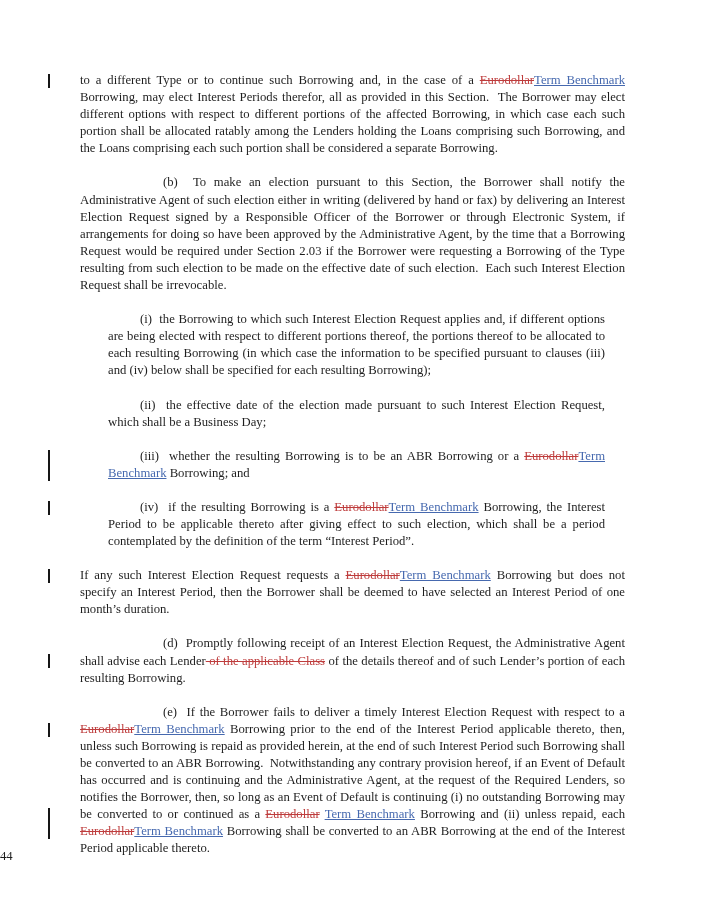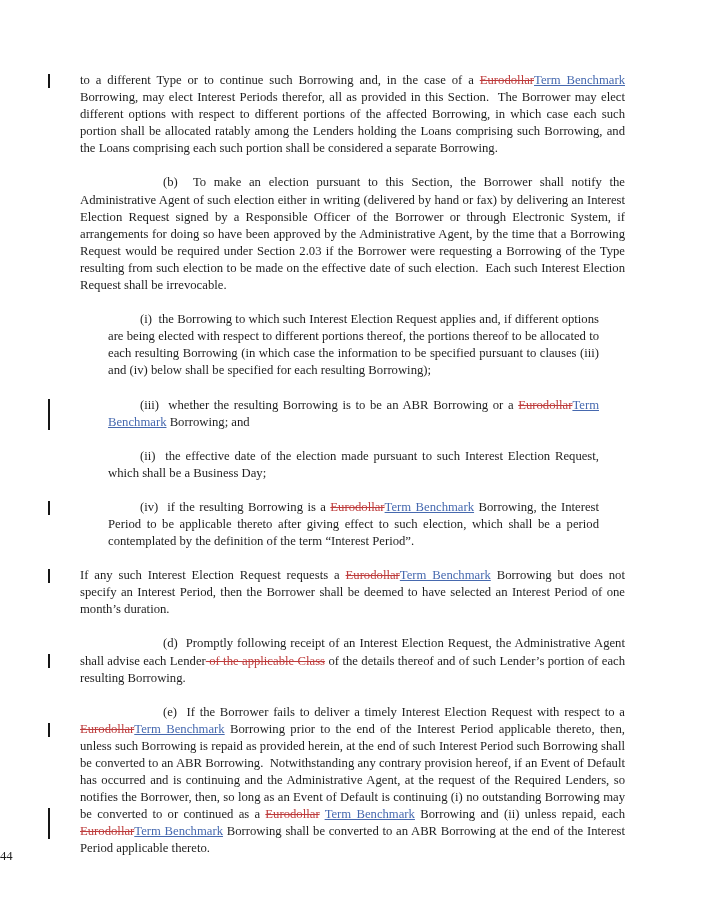--- a/index.html
+++ b/index.html
@@ -18,21 +18,21 @@
   }
   .para {
     position:relative;
     font-size:12.7px;
     line-height:17.1px;
     text-align:justify;
     margin:0 0 17px 0;
   }
   .para.body-indent { text-indent:83px; }
   .para.body-flush  { text-indent:0; }
-  .para.sub { margin-left:28px; margin-right:26px; text-indent:32px; }
+  .para.sub { margin-left:28px; margin-right:20px; text-indent:32px; }
   .t   { }
   .del { color:var(--del-red); text-decoration:line-through; }
   .ins { color:var(--ins-blue); text-decoration:underline; }
   .change-bar {
     position:absolute;
     width:2px;
     background:#161616;
   }
   .para.sub .change-bar { left:-60px; }
   .para.body-indent .change-bar, .para.body-flush .change-bar, .para.heading .change-bar { left:-32px; }
@@ -45,21 +45,21 @@
   }
 </style>
 </head>
 <body>
 
 <div class="page">
   <div class="content" id="doc-body">
       <div class="para body-flush"><span class="change-bar" style="top: 2px; height: 14px;"></span><span class="t">to a different Type or to continue such Borrowing and, in the case of a </span><span class="del">Eurodollar</span><span class="ins">Term Benchmark</span><span class="t"> Borrowing, may elect Interest Periods therefor, all as provided in this Section.&nbsp; The Borrower may elect different options with respect to different portions of the affected Borrowing, in which case each such portion shall be allocated ratably among the Lenders holding the Loans comprising such Borrowing, and the Loans comprising each such portion shall be considered a separate Borrowing.</span></div>
       <div class="para body-indent"><span class="t">(b)&nbsp; To make an election pursuant to this Section, the Borrower shall notify the Administrative Agent of such election either in writing (delivered by hand or fax) by delivering an Interest Election Request signed by a Responsible Officer of the Borrower or through Electronic System, if arrangements for doing so have been approved by the Administrative Agent, by the time that a Borrowing Request would be required under Section 2.03 if the Borrower were requesting a Borrowing of the Type resulting from such election to be made on the effective date of such election.&nbsp; Each such Interest Election Request shall be irrevocable.</span></div>
       <div class="para sub"><span class="t">(i)&nbsp; the Borrowing to which such Interest Election Request applies and, if different options are being elected with respect to different portions thereof, the portions thereof to be allocated to each resulting Borrowing (in which case the information to be specified pursuant to clauses (iii) and (iv) below shall be specified for each resulting Borrowing);</span></div>
+      <div class="para sub"><span class="t">(ii)&nbsp; the effective date of the election made pursuant to such Interest Election Request, which shall be a Business Day;</span></div>
       <div class="para sub"><span class="change-bar" style="top: 2px; height: 31px;"></span><span class="t">(iii)&nbsp; whether the resulting Borrowing is to be an ABR Borrowing or a </span><span class="del">Eurodollar</span><span class="ins">Term Benchmark</span><span class="t"> Borrowing; and</span></div>
-      <div class="para sub"><span class="t">(ii)&nbsp; the effective date of the election made pursuant to such Interest Election Request, which shall be a Business Day;</span></div>
       <div class="para sub"><span class="change-bar" style="top: 2px; height: 14px;"></span><span class="t">(iv)&nbsp; if the resulting Borrowing is a </span><span class="del">Eurodollar</span><span class="ins">Term Benchmark</span><span class="t"> Borrowing, the Interest Period to be applicable thereto after giving effect to such election, which shall be a period contemplated by the definition of the term “Interest Period”.</span></div>
       <div class="para body-flush"><span class="change-bar" style="top: 2px; height: 14px;"></span><span class="t">If any such Interest Election Request requests a </span><span class="del">Eurodollar</span><span class="ins">Term Benchmark</span><span class="t"> Borrowing but does not specify an Interest Period, then the Borrower shall be deemed to have selected an Interest Period of one month’s duration.</span></div>
       <div class="para body-indent"><span class="change-bar" style="top: 19px; height: 14px;"></span><span class="t">(d)&nbsp; Promptly following receipt of an Interest Election Request, the Administrative Agent shall advise each Lender</span><span class="del">&nbsp;of the applicable Class</span><span class="t"> of the details thereof and of such Lender’s portion of each resulting Borrowing.</span></div>
       <div class="para body-indent"><span class="change-bar" style="top: 19px; height: 14px;"></span><span class="change-bar" style="top: 104px; height: 31px;"></span><span class="t">(e)&nbsp; If the Borrower fails to deliver a timely Interest Election Request with respect to a </span><span class="del">Eurodollar</span><span class="ins">Term Benchmark</span><span class="t"> Borrowing prior to the end of the Interest Period applicable thereto, then, unless such Borrowing is repaid as provided herein, at the end of such Interest Period such Borrowing shall be converted to an ABR Borrowing.&nbsp; Notwithstanding any contrary provision hereof, if an Event of Default has occurred and is continuing and the Administrative Agent, at the request of the Required Lenders, so notifies the Borrower, then, so long as an Event of Default is continuing (i) no outstanding Borrowing may be converted to or continued as a </span><span class="del">Eurodollar</span><span class="t"> </span><span class="ins">Term Benchmark</span><span class="t"> Borrowing and (ii) unless repaid, each </span><span class="del">Eurodollar</span><span class="ins">Term Benchmark</span><span class="t"> Borrowing shall be converted to an ABR Borrowing at the end of the Interest Period applicable thereto.</span></div>
     </div>
   <div class="page-number">44</div>
 </div>
 
 </body></html>

